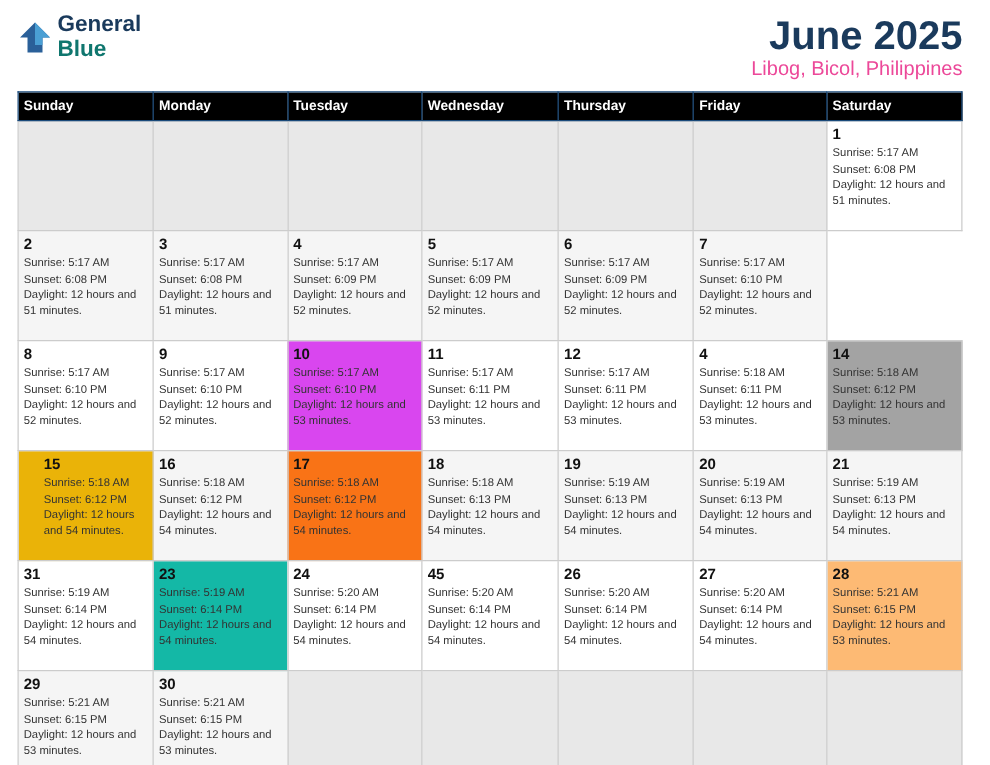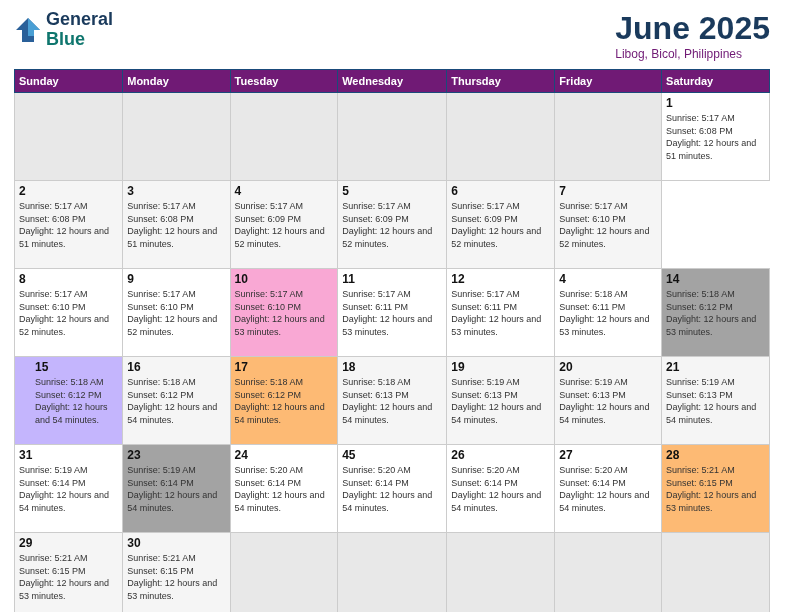--- a/index.html
+++ b/index.html
@@ -34,38 +34,38 @@
     }
     .logo-text span {
       color: #0f766e;
     }
     .logo-icon {
       width: 28px;
       height: 28px;
       margin-right: 4px;
     }
     .title-area {
-      text-align: left;
+      text-align: right;
     }
     .month-title {
       font-size: 32px;
       font-weight: bold;
       color: #1a3a5c;
     }
     .location {
-      font-size: 12px;
-      color: #701a75;
+      font-size: 16px;
+      color: #ec4899;
     }
     .calendar {
       width: 100%;
       border-collapse: collapse;
       font-size: 10px;
     }
     .calendar thead th {
-      background: #701a75;
+      background: #000000;
       color: #fff;
       padding: 5px 4px;
       text-align: left;
       font-size: 11px;
       font-weight: bold;
       border: 1px solid #1a4a7a;
     }
     .calendar tbody td {
       border: 1px solid #ccc;
       vertical-align: top;
@@ -166,21 +166,21 @@
         </tr>
         <tr>
           <td style="background: rgb(255, 255, 255);">
             <div class="day-num">8</div>
             <div class="day-info">Sunrise: 5:17 AM<br>Sunset: 6:10 PM<br>Daylight: 12 hours and 52 minutes.</div>
           </td>
           <td style="background: rgb(255, 255, 255);">
             <div class="day-num">9</div>
             <div class="day-info">Sunrise: 5:17 AM<br>Sunset: 6:10 PM<br>Daylight: 12 hours and 52 minutes.</div>
           </td>
-          <td style="background: #f9a8d4;">
+          <td style="background: #d946ef;">
             <div class="day-num">10</div>
             <div class="day-info">Sunrise: 5:17 AM<br>Sunset: 6:10 PM<br>Daylight: 12 hours and 53 minutes.</div>
           </td>
           <td style="background: rgb(255, 255, 255);">
             <div class="day-num">11</div>
             <div class="day-info">Sunrise: 5:17 AM<br>Sunset: 6:11 PM<br>Daylight: 12 hours and 53 minutes.</div>
           </td>
           <td style="background: rgb(255, 255, 255);">
             <div class="day-num">12</div>
             <div class="day-info">Sunrise: 5:17 AM<br>Sunset: 6:11 PM<br>Daylight: 12 hours and 53 minutes.</div>
@@ -188,29 +188,29 @@
           <td style="background: rgb(255, 255, 255);">
             <div class="day-num">4</div>
             <div class="day-info">Sunrise: 5:18 AM<br>Sunset: 6:11 PM<br>Daylight: 12 hours and 53 minutes.</div>
           </td>
           <td style="background: #a3a3a3;">
             <div class="day-num">14</div>
             <div class="day-info">Sunrise: 5:18 AM<br>Sunset: 6:12 PM<br>Daylight: 12 hours and 53 minutes.</div>
           </td>
         </tr>
         <tr>
-          <td style="background: #c4b5fd; padding-left: 20px;">
+          <td style="background: #eab308; padding-left: 20px;">
             <div class="day-num">15</div>
             <div class="day-info">Sunrise: 5:18 AM<br>Sunset: 6:12 PM<br>Daylight: 12 hours and 54 minutes.</div>
           </td>
           <td style="background: rgb(245, 245, 245);">
             <div class="day-num">16</div>
             <div class="day-info">Sunrise: 5:18 AM<br>Sunset: 6:12 PM<br>Daylight: 12 hours and 54 minutes.</div>
           </td>
-          <td style="background: #fdba74;">
+          <td style="background: #f97316;">
             <div class="day-num">17</div>
             <div class="day-info">Sunrise: 5:18 AM<br>Sunset: 6:12 PM<br>Daylight: 12 hours and 54 minutes.</div>
           </td>
           <td style="background: rgb(245, 245, 245);">
             <div class="day-num">18</div>
             <div class="day-info">Sunrise: 5:18 AM<br>Sunset: 6:13 PM<br>Daylight: 12 hours and 54 minutes.</div>
           </td>
           <td style="background: rgb(245, 245, 245);">
             <div class="day-num">19</div>
             <div class="day-info">Sunrise: 5:19 AM<br>Sunset: 6:13 PM<br>Daylight: 12 hours and 54 minutes.</div>
@@ -222,21 +222,21 @@
           <td style="background: rgb(245, 245, 245);">
             <div class="day-num">21</div>
             <div class="day-info">Sunrise: 5:19 AM<br>Sunset: 6:13 PM<br>Daylight: 12 hours and 54 minutes.</div>
           </td>
         </tr>
         <tr>
           <td style="background: rgb(255, 255, 255);">
             <div class="day-num">31</div>
             <div class="day-info">Sunrise: 5:19 AM<br>Sunset: 6:14 PM<br>Daylight: 12 hours and 54 minutes.</div>
           </td>
-          <td style="background: #a3a3a3;">
+          <td style="background: #14b8a6;">
             <div class="day-num">23</div>
             <div class="day-info">Sunrise: 5:19 AM<br>Sunset: 6:14 PM<br>Daylight: 12 hours and 54 minutes.</div>
           </td>
           <td style="background: rgb(255, 255, 255);">
             <div class="day-num">24</div>
             <div class="day-info">Sunrise: 5:20 AM<br>Sunset: 6:14 PM<br>Daylight: 12 hours and 54 minutes.</div>
           </td>
           <td style="background: rgb(255, 255, 255);">
             <div class="day-num">45</div>
             <div class="day-info">Sunrise: 5:20 AM<br>Sunset: 6:14 PM<br>Daylight: 12 hours and 54 minutes.</div>

